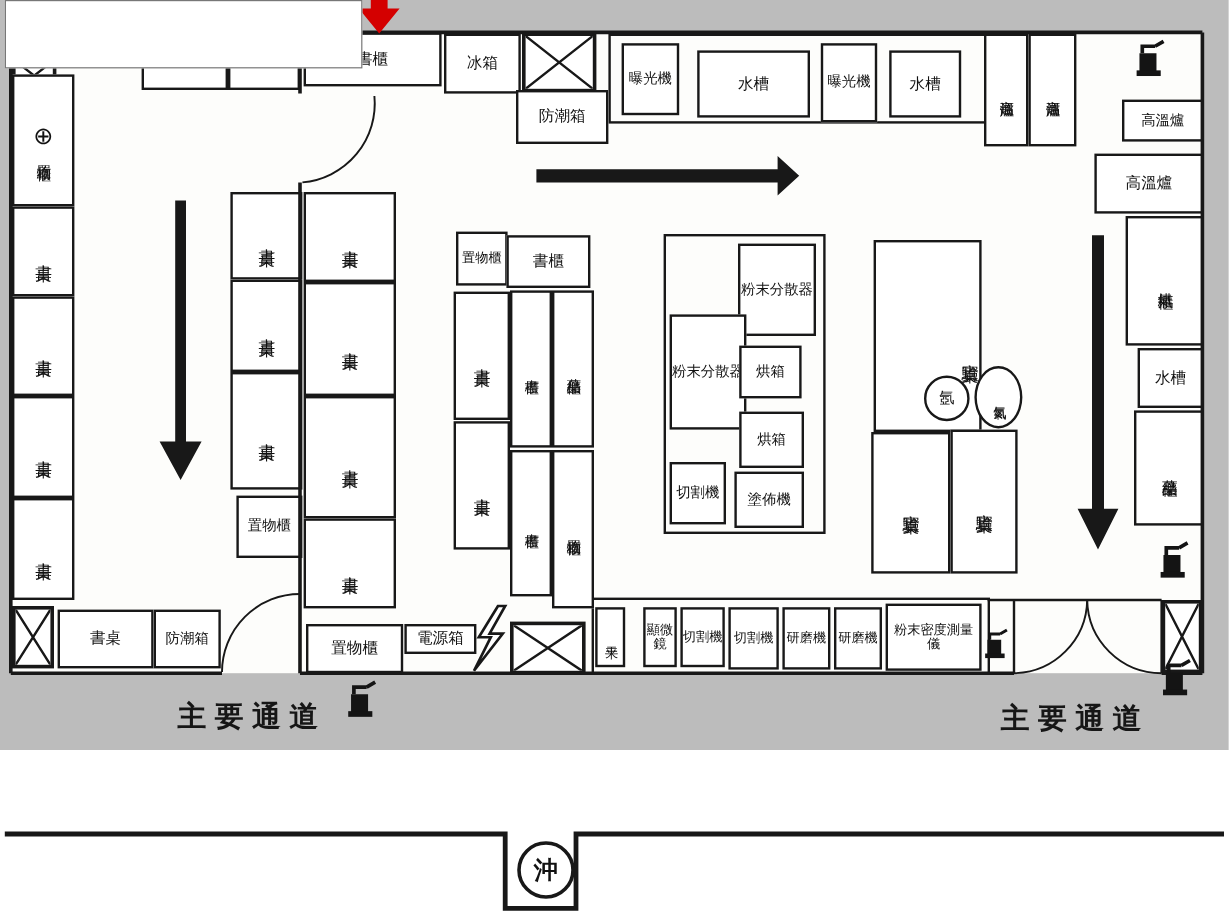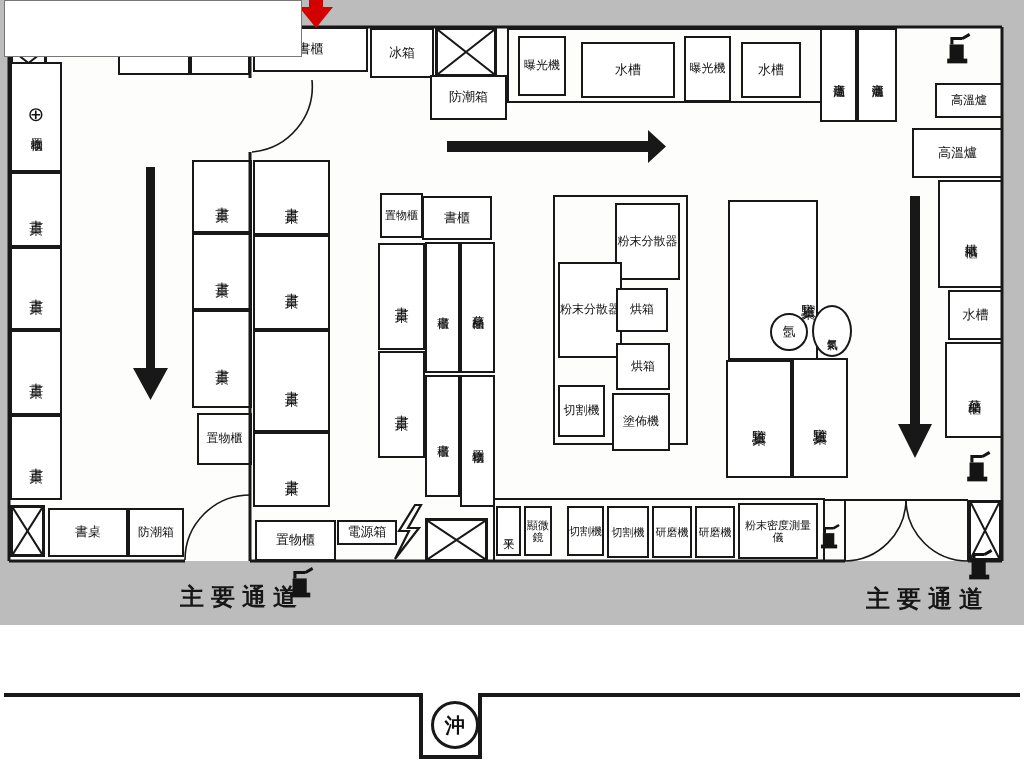--- a/index.html
+++ b/index.html
@@ -12,21 +12,21 @@
      font-size:13px;line-height:1.12;z-index:4;}
   .v{writing-mode:vertical-rl;text-orientation:upright;letter-spacing:1px;}
   .out{background:transparent;z-index:3;}
   .px{position:absolute;border:3px solid #181818;background:#fff;box-sizing:border-box;z-index:4;}
   .px svg{display:block;width:100%;height:100%;}
   .circ{border-radius:50%;}
   .lines{position:absolute;left:0;top:0;z-index:5;pointer-events:none;}
   .fx{position:absolute;z-index:7;}
   .overlay{position:absolute;left:4px;top:0;width:298px;height:57px;background:#fff;
            border:1px solid #777;box-sizing:border-box;z-index:8;}
-  .aisle{position:absolute;font-size:24px;font-weight:bold;letter-spacing:7px;z-index:6;color:#161616;margin-left:32px;}
+  .aisle{position:absolute;font-size:24px;font-weight:bold;letter-spacing:7px;z-index:6;color:#161616;}
   .shower{position:absolute;left:431px;top:701px;width:42px;height:42px;border:3px solid #181818;
           border-radius:50%;background:#fff;display:flex;align-items:center;justify-content:center;
           font-size:20px;font-weight:bold;z-index:6;}
   .s11{font-size:11px;} .s12{font-size:12px;} .s14{font-size:14px;}
   .cross{font-size:20px;line-height:1;margin-bottom:4px;}
   .labcol{flex-direction:column;}
 </style>
 </head>
 <body>
 
@@ -138,31 +138,31 @@
 <div class="b v s12" style="left:460px;top:242px;width:35px;height:131px">藥品櫃</div>
 <div class="b v s12" style="left:425px;top:375px;width:35px;height:122px">書櫃</div>
 <div class="b v s12" style="left:460px;top:375px;width:35px;height:132px">置物櫃</div>
 
 <div class="b out" style="left:553px;top:195px;width:135px;height:250px"></div>
 <div class="b s12" style="left:615px;top:203px;width:65px;height:77px">粉末分散器</div>
 <div class="b s12" style="left:558px;top:262px;width:64px;height:96px">粉末分散器</div>
 <div class="b s12" style="left:616px;top:288px;width:52px;height:44px">烘箱</div>
 <div class="b s12" style="left:616px;top:343px;width:54px;height:47px">烘箱</div>
 <div class="b s12" style="left:558px;top:385px;width:47px;height:52px">切割機</div>
-<div class="b s12" style="left:612px;top:393px;width:58px;height:58px">塗佈機</div>
+<div class="b s12" style="left:612px;top:393px;width:58px;height:47px">塗佈機</div>
 
 <div class="b v s14" style="left:728px;top:200px;width:90px;height:160px;align-items:flex-start;padding-top:26px">實驗桌</div>
 <div class="b v s14" style="left:726px;top:360px;width:66px;height:118px">實驗桌</div>
 <div class="b v s14" style="left:792px;top:358px;width:56px;height:120px">實驗桌</div>
 <div class="b circ" style="left:770px;top:313px;width:38px;height:38px;border-width:2.5px;z-index:5">氬</div>
 <div class="b circ v s11" style="left:812px;top:305px;width:40px;height:52px;border-width:2.5px;z-index:5">氮氣</div>
 
 <div class="b out" style="left:493px;top:498px;width:332px;height:64px"></div>
 <div class="b v s11" style="left:496px;top:506px;width:25px;height:50px">天平</div>
-<div class="b s11" style="left:524px;top:506px;width:28px;height:50px">顯微鏡</div>
+<div class="b s11" style="left:536px;top:506px;width:28px;height:50px">顯微鏡</div>
 <div class="b s11" style="left:567px;top:506px;width:37px;height:50px">切割機</div>
 <div class="b s11" style="left:607px;top:506px;width:42px;height:52px">切割機</div>
 <div class="b s11" style="left:652px;top:506px;width:40px;height:52px">研磨機</div>
 <div class="b s11" style="left:695px;top:506px;width:40px;height:52px">研磨機</div>
 <div class="b s11" style="left:738px;top:503px;width:80px;height:56px">粉末密度測量儀</div>
 
 <div class="b" style="left:255px;top:520px;width:81px;height:41px">置物櫃</div>
 <div class="b" style="left:337px;top:520px;width:60px;height:25px">電源箱</div>
 
 <svg class="fx" style="left:946px;top:32px" width="26" height="32">

